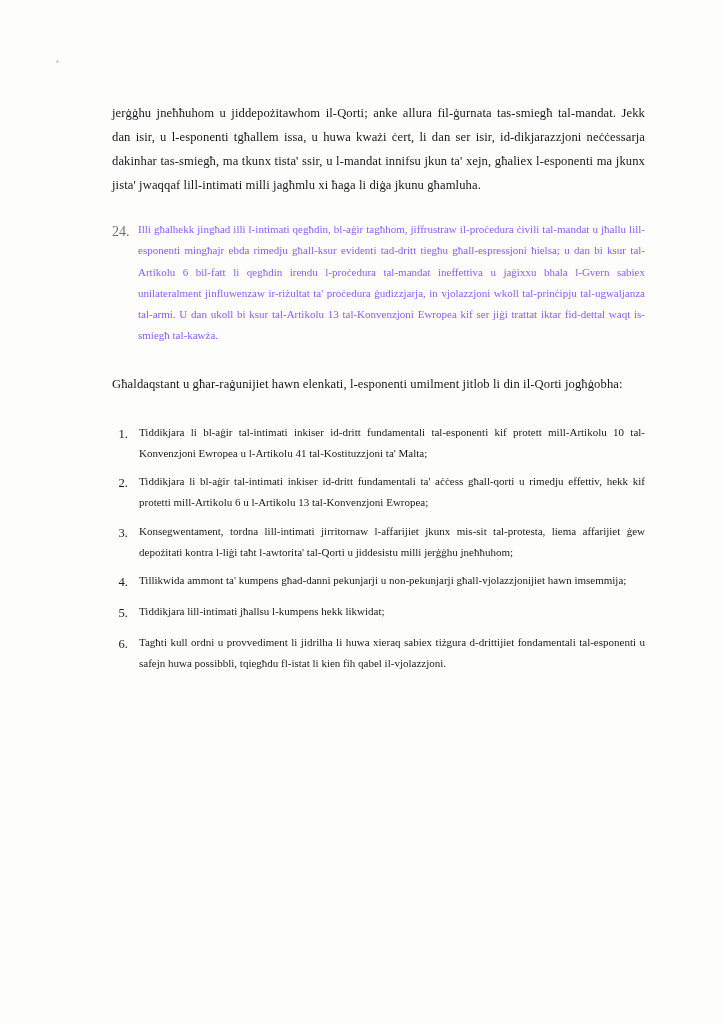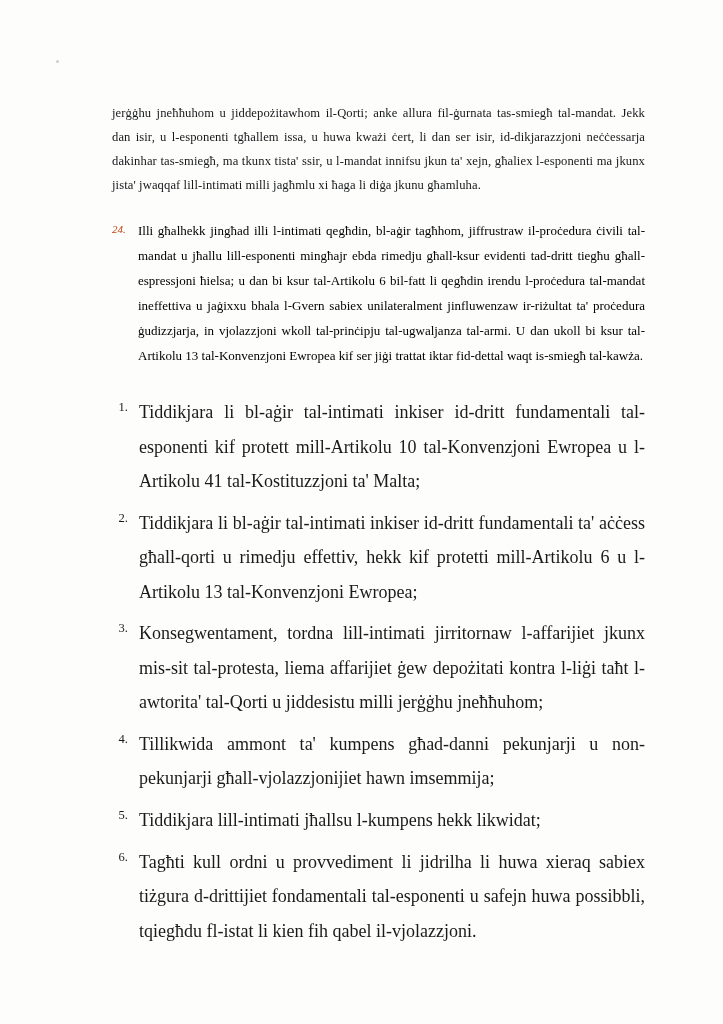--- a/index.html
+++ b/index.html
@@ -38,31 +38,30 @@
     letter-spacing: 0.1px;
   }
   .block-numbered {
     display: flex;
     align-items: flex-start;
     margin-top: 22px;
   }
   .block-numbered .num {
     flex: 0 0 auto;
     width: 26px;
-    font-size: 11px;
+    font-size: 14px;
     line-height: 1.92;
-    color: #c2410c;
-    font-style: italic;
+    color: #737373;
   }
   .block-numbered .body {
     flex: 1 1 auto;
-    font-size: 13px;
+    font-size: 11px;
     line-height: 1.92;
     text-align: justify;
-    color: #000000;
+    color: #8b5cf6;
   }
   .standalone {
     margin-top: 26px;
   }
   .demands {
     margin-top: 26px;
   }
   .demand-item {
     display: flex;
     align-items: flex-start;
@@ -72,39 +71,40 @@
     flex: 0 0 auto;
     width: 27px;
     text-align: right;
     padding-right: 11px;
     box-sizing: border-box;
     font-size: 12.6px;
     line-height: 1.92;
   }
   .demand-item .body {
     flex: 1 1 auto;
-    font-size: 18px;
+    font-size: 11px;
     line-height: 1.92;
     text-align: justify;
   }
 </style>
 </head>
 <body>
 
 <div class="page">
 
   <div class="speck"></div>
 
   <p class="para">jerġġhu jneħħuhom u jiddepożitawhom il-Qorti; anke allura fil-ġurnata tas-smiegħ tal-mandat. Jekk dan isir, u l-esponenti tgħallem issa, u huwa kważi ċert, li dan ser isir, id-dikjarazzjoni neċċessarja dakinhar tas-smiegħ, ma tkunx tista' ssir, u l-mandat innifsu jkun ta' xejn, għaliex l-esponenti ma jkunx jista' jwaqqaf lill-intimati milli jagħmlu xi ħaga li diġa jkunu għamluha.</p>
 
   <div class="block-numbered">
     <div class="num">24.</div>
     <div class="body">Illi għalhekk jingħad illi l-intimati qegħdin, bl-aġir tagħhom, jiffrustraw il-proċedura ċivili tal-mandat u jħallu lill-esponenti mingħajr ebda rimedju għall-ksur evidenti tad-dritt tiegħu għall-espressjoni ħielsa; u dan bi ksur tal-Artikolu 6 bil-fatt li qegħdin irendu l-proċedura tal-mandat ineffettiva u jaġixxu bhala l-Gvern sabiex unilateralment jinfluwenzaw ir-riżultat ta' proċedura ġudizzjarja, in vjolazzjoni wkoll tal-prinċipju tal-ugwaljanza tal-armi. U dan ukoll bi ksur tal-Artikolu 13 tal-Konvenzjoni Ewropea kif ser jiġi trattat iktar fid-dettal waqt is-smiegħ tal-kawża.</div>
   </div>
 
+  <p class="para standalone">Għaldaqstant u għar-raġunijiet hawn elenkati, l-esponenti umilment jitlob li din il-Qorti jogħġobha:</p>
 
   <div class="demands">
 
     <div class="demand-item">
       <div class="num">1.</div>
       <div class="body">Tiddikjara li bl-aġir tal-intimati inkiser id-dritt fundamentali tal-esponenti kif protett mill-Artikolu 10 tal-Konvenzjoni Ewropea u l-Artikolu 41 tal-Kostituzzjoni ta' Malta;</div>
     </div>
 
     <div class="demand-item">
       <div class="num">2.</div>

